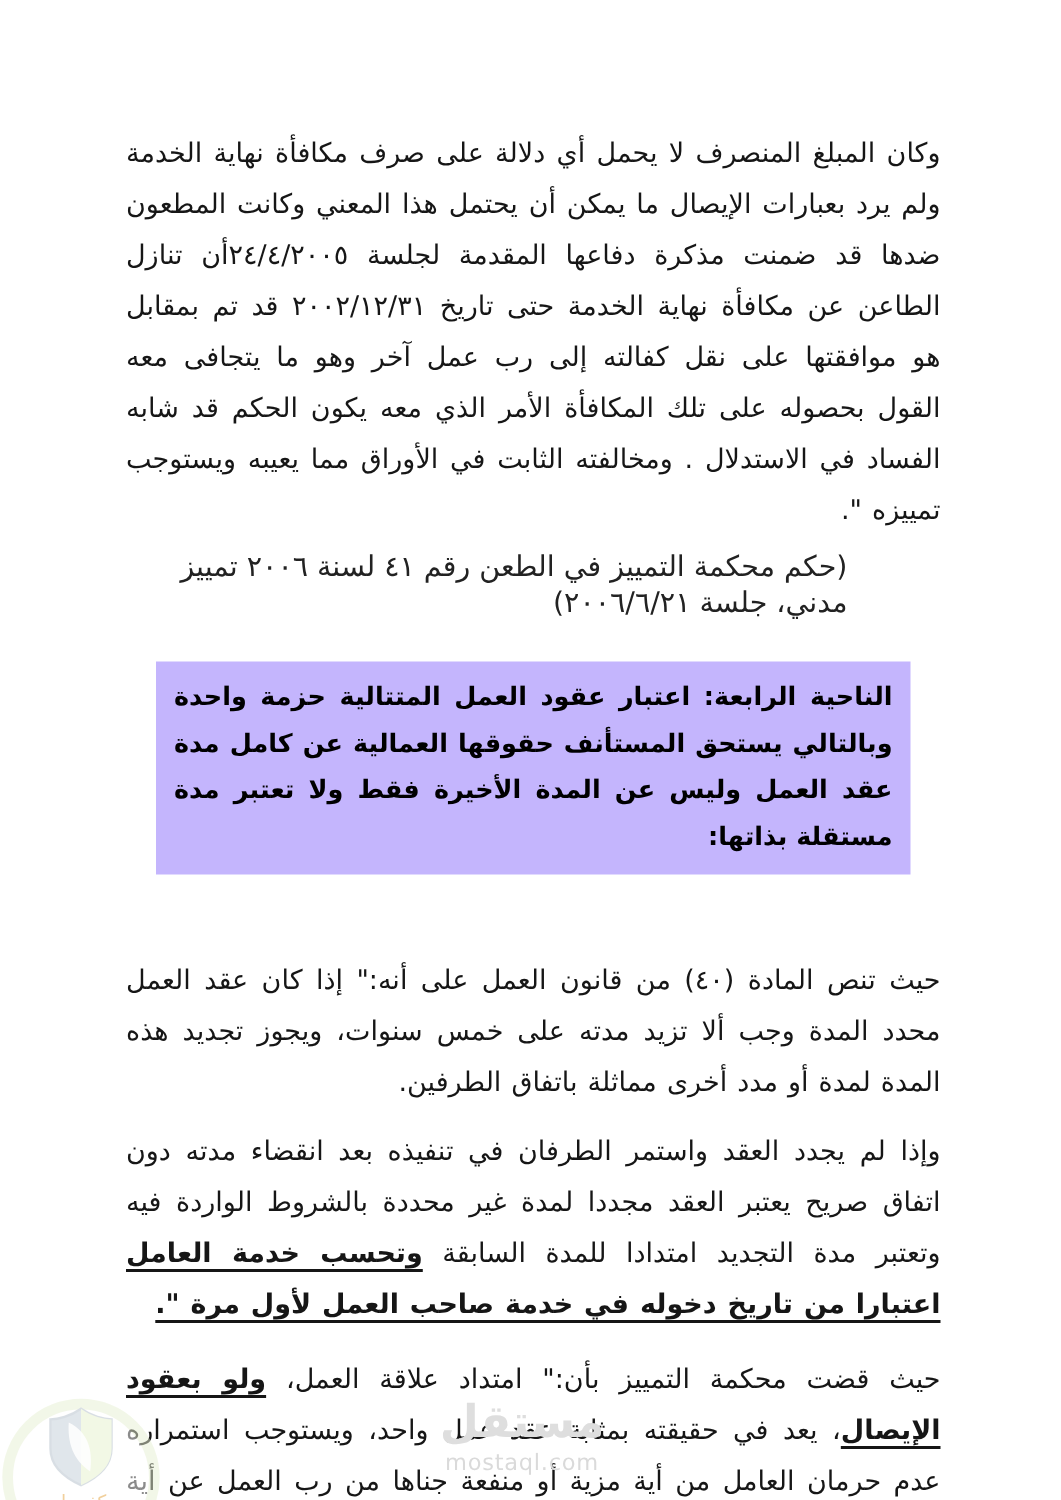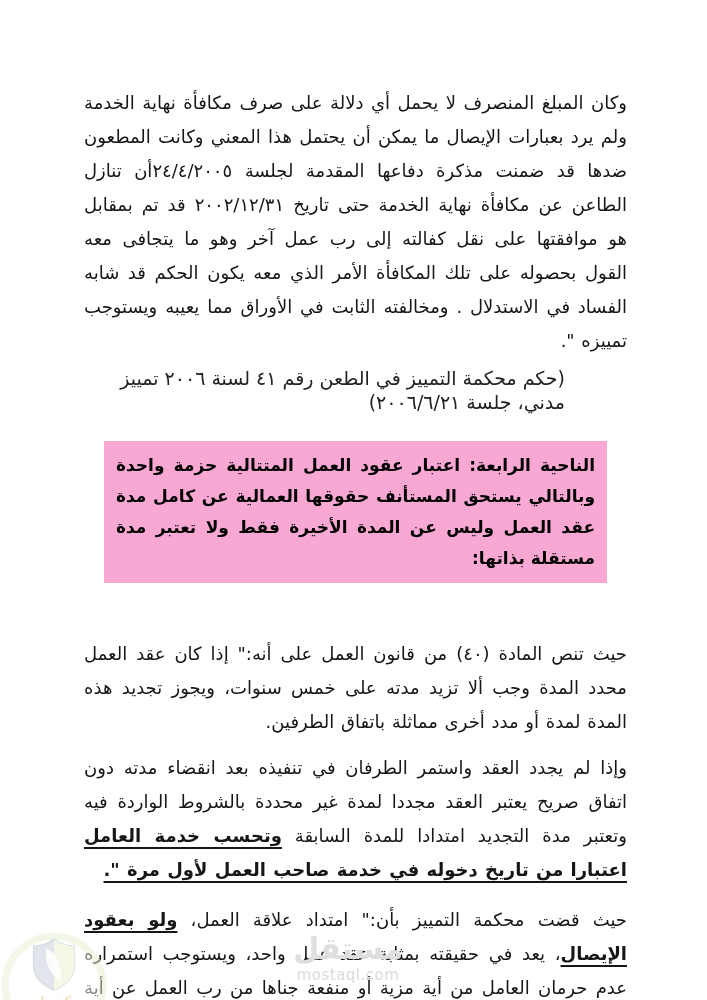--- a/index.html
+++ b/index.html
@@ -16,21 +16,21 @@
     font-size:18px;line-height:34px;margin:0;
     text-align:justify;text-align-last:right;
     word-spacing:1px;
   }
   .citation{
     font-size:19px;line-height:24px;margin:8px 0 0 0;
     text-align:right;padding-right:62px;direction:rtl;color:#222222;
   }
   .heading-box{
     margin:27px 20px 0 20px;padding:9px 12px;
-    background:#f9a8d4;color:#000000;
+    background:#c4b5fd;color:#000000;
     font-size:17px;font-weight:700;line-height:31px;
     text-align:justify;text-align-last:right;
   }
   .p2{margin-top:54px;}
   .p3{margin-top:12px;}
   .p4{margin-top:16px;}
   .seg-b{font-weight:700;}
   .seg-u{text-decoration:underline;text-underline-offset:5px;text-decoration-thickness:1.5px;}
   .kafeel{
     position:absolute;left:0px;top:931px;width:108px;height:108px;opacity:.5;

